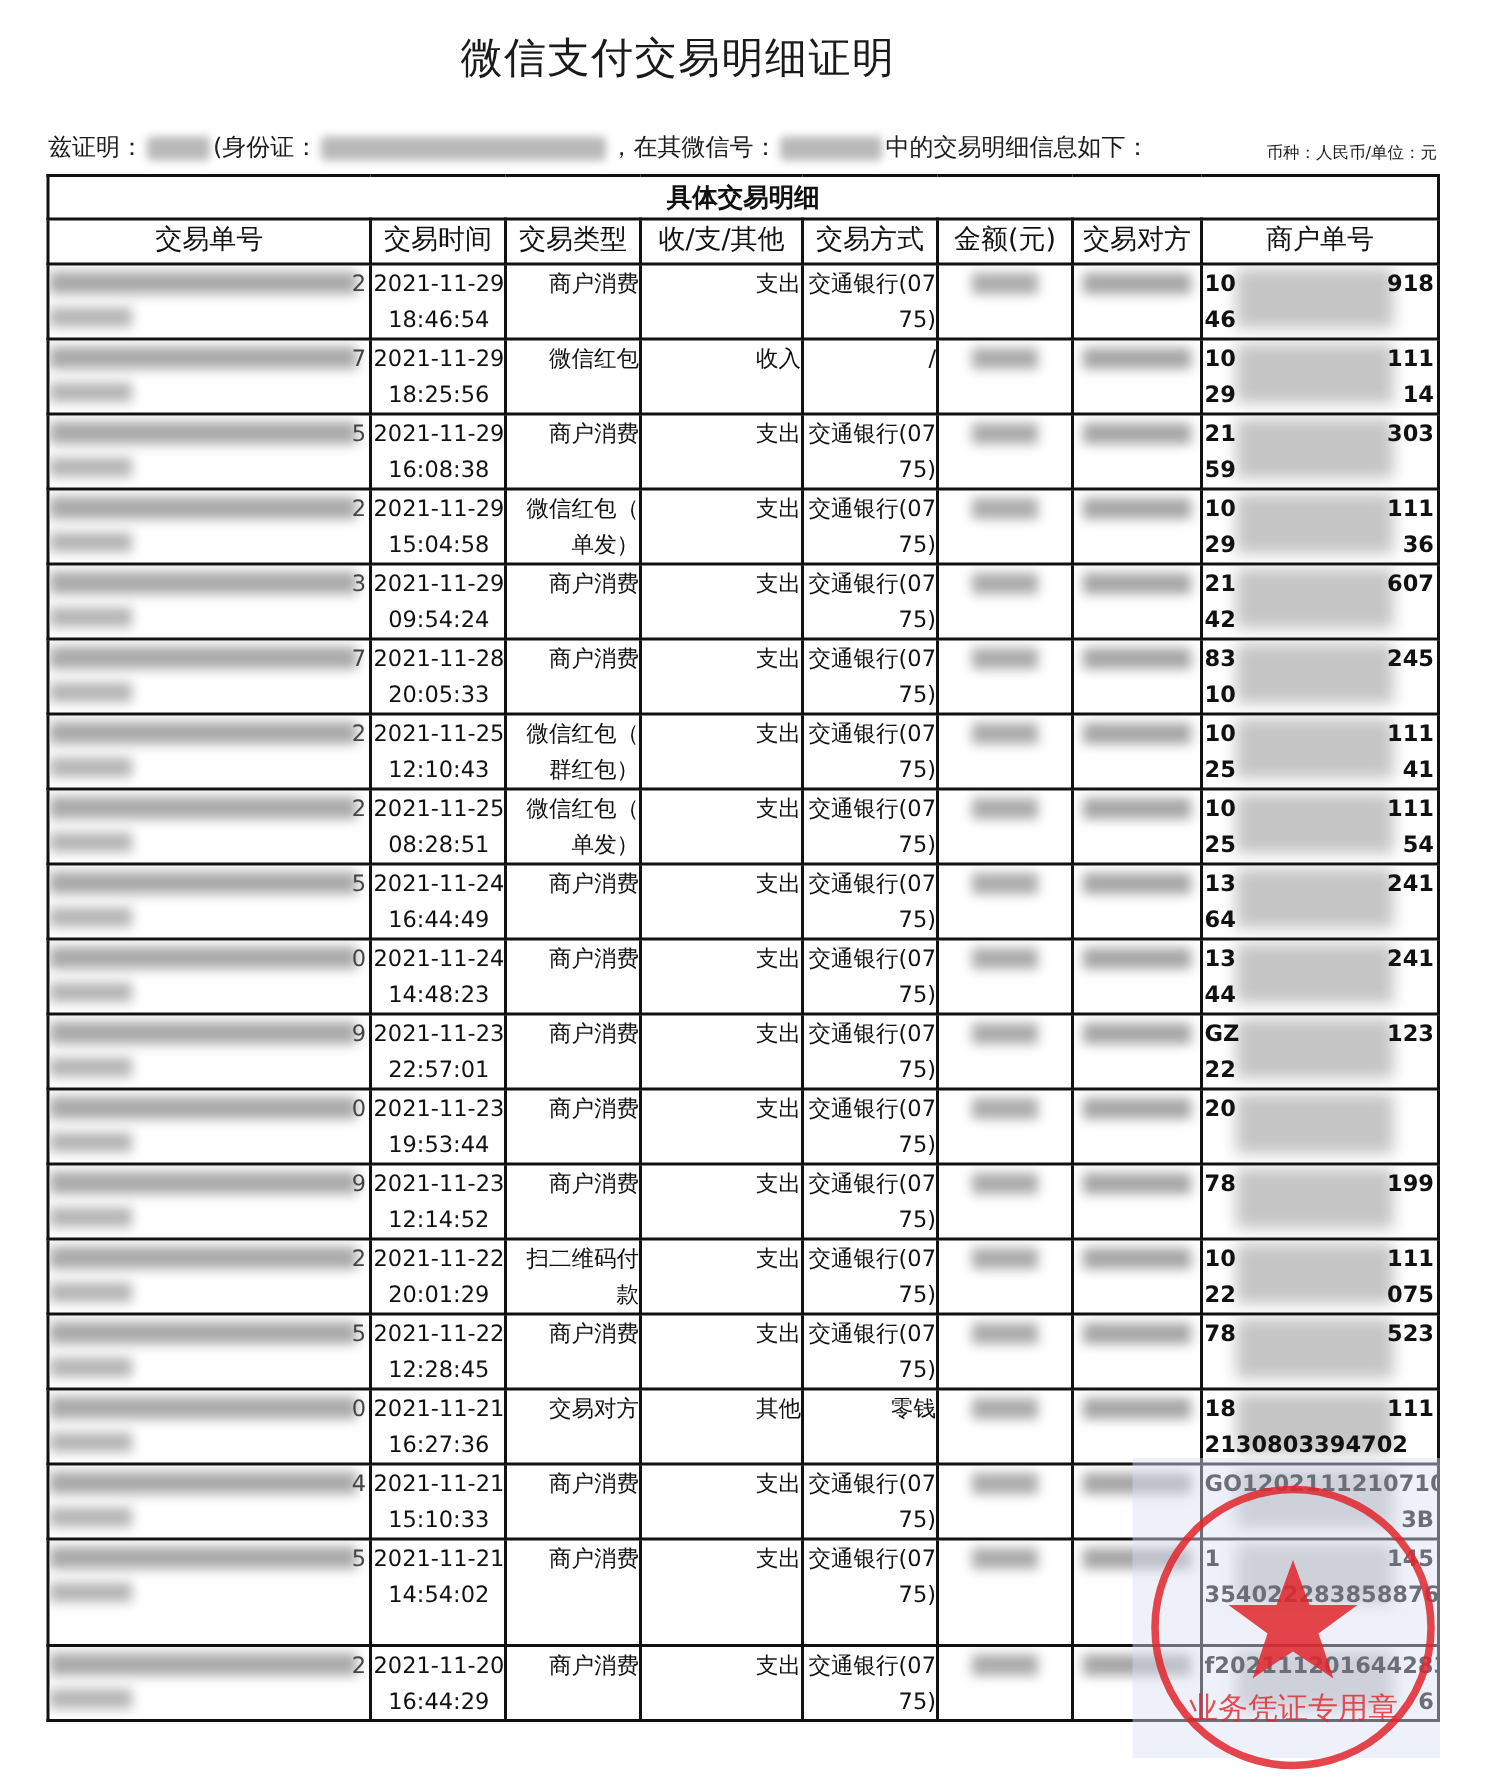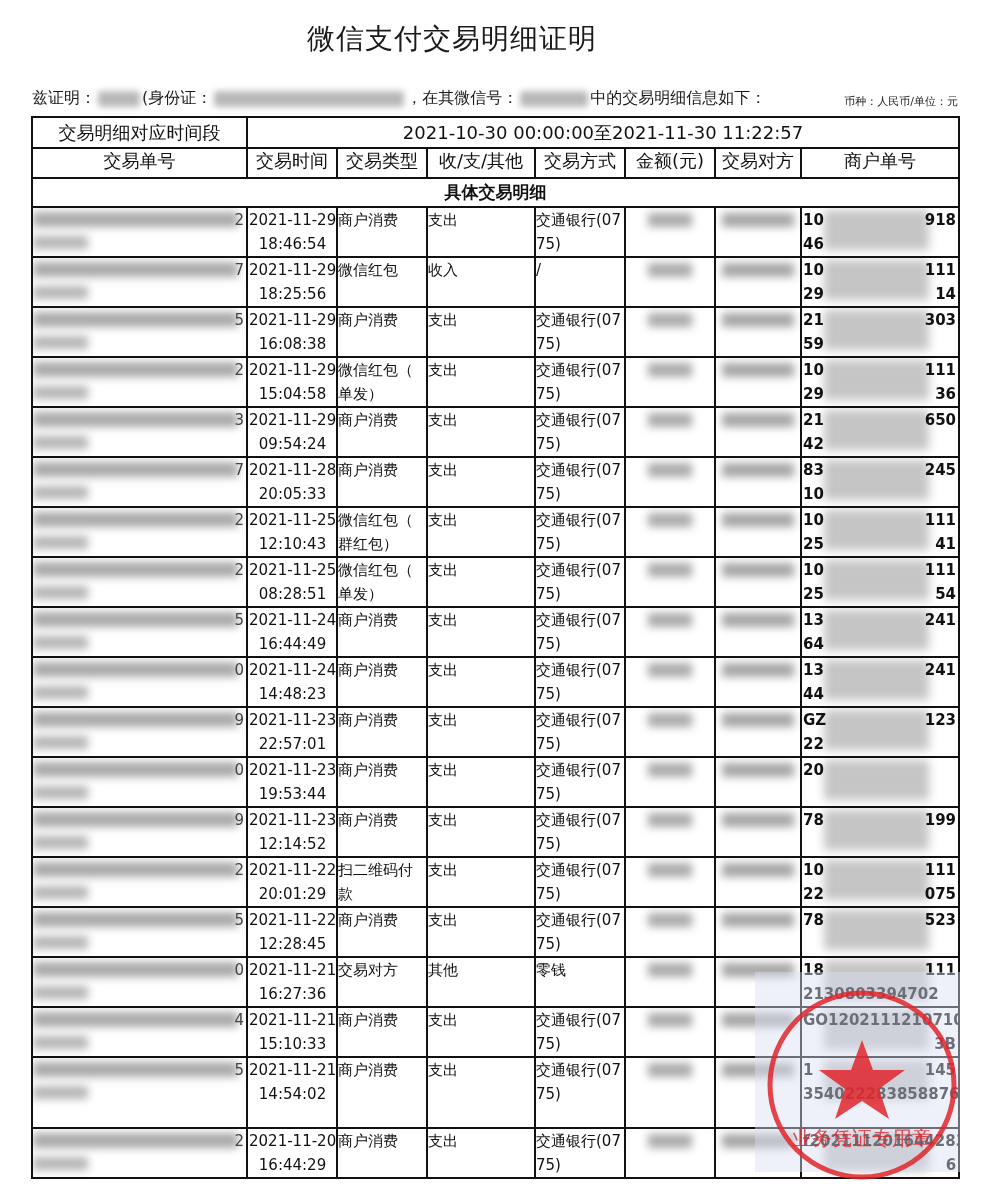--- a/index.html
+++ b/index.html
@@ -18,21 +18,21 @@
   .period-value { text-align:center; font-size:18px; vertical-align:middle !important; }
   .section { text-align:center; font-weight:bold; font-size:17px; height:27px; vertical-align:middle !important; }
   th.h { font-weight:normal; font-size:18px; height:28px; vertical-align:middle; text-align:center; }
   tr.row td { height:45px; line-height:24px; }
   tr.row.tall td { height:69px; }
   .c-no { position:relative; }
   .c-no .b1 { position:absolute; left:0; top:4px; width:205px; height:15px; background:#a9a9a9; filter:blur(4px); }
   .c-no .b2 { position:absolute; left:0; top:28px; width:55px; height:13px; background:#b4b4b4; filter:blur(4px); }
   .c-no .tail { position:absolute; right:2px; top:0; font-size:15px; color:#444; }
   .c-time { padding-left:1px !important; white-space:nowrap; font-size:15px;text-align:center; }
-  .c-type, .c-dir, .c-method { text-align:left; }
+  .c-type, .c-dir, .c-method { text-align:right; }
   .c-amt, .c-party { position:relative; }
   .c-amt .b { position:absolute; left:22px; right:22px; top:5px; height:14px; background:#aaa; filter:blur(4px); }
   .c-party .b { position:absolute; left:6px; right:6px; top:5px; height:14px; background:#a5a5a5; filter:blur(4px); }
   .c-mer { position:relative; white-space:nowrap; font-size:15px;font-weight:bold; }
   .c-mer .l1 { position:absolute; left:1px; top:0; }
   .c-mer .l2 { position:absolute; left:1px; top:24px; }
   .c-mer .r1 { position:absolute; right:2px; top:0; }
   .c-mer .r2 { position:absolute; right:2px; top:24px; }
   .c-mer .mask { position:absolute; left:22px; width:105px; top:2px; height:40px; background:#c5c5c5; filter:blur(5px); }
   .stamp { position:absolute; left:762px; top:985px; width:200px; height:205px; pointer-events:none; }
@@ -54,37 +54,33 @@
     <col style="width:215px">
       <col style="width:90px">
       <col style="width:90px">
       <col style="width:108px">
     <col style="width:90px">
       <col style="width:90px">
       <col style="width:86px">
       <col style="width:158px">
   </colgroup>
   <tbody>
-      <tr>
-    <td class="period-label">交易明细对应时间段</td>
-    <td class="period-value" colspan="7">2021-10-30 00:00:00至2021-11-30 11:22:57</td>
+  <tr>
+    <td class="section" colspan="8">具体交易明细</td>
   </tr>
   <tr>
     <th class="h">交易单号</th>
     <th class="h">交易时间</th>
     <th class="h">交易类型</th>
     <th class="h">收/支/其他</th>
     <th class="h">交易方式</th>
     <th class="h">金额(元)</th>
     <th class="h">交易对方</th>
     <th class="h">商户单号</th>
   </tr>
-  <tr>
-    <td class="section" colspan="8">具体交易明细</td>
-  </tr>
   </tbody>
     <tbody id="rows">
       <tr class="row">
         <td class="c-no">
           <span class="b1"></span>
           <span class="b2"></span>
           <span class="tail">2</span>
         </td>
         <td class="c-time">
           <div>2021-11-29</div>
@@ -233,21 +229,21 @@
         </td>
         <td class="c-amt">
           <span class="b"></span>
         </td>
         <td class="c-party">
           <span class="b"></span>
         </td>
         <td class="c-mer">
           <span class="mask"></span>
           <span class="l1">21</span>
-          <span class="r1">650</span>
+          <span class="r1">607</span>
           <span class="l2">42</span>
           <span class="r2"></span>
         </td>
       </tr>
       <tr class="row">
         <td class="c-no">
           <span class="b1"></span>
           <span class="b2"></span>
           <span class="tail">7</span>
         </td>

